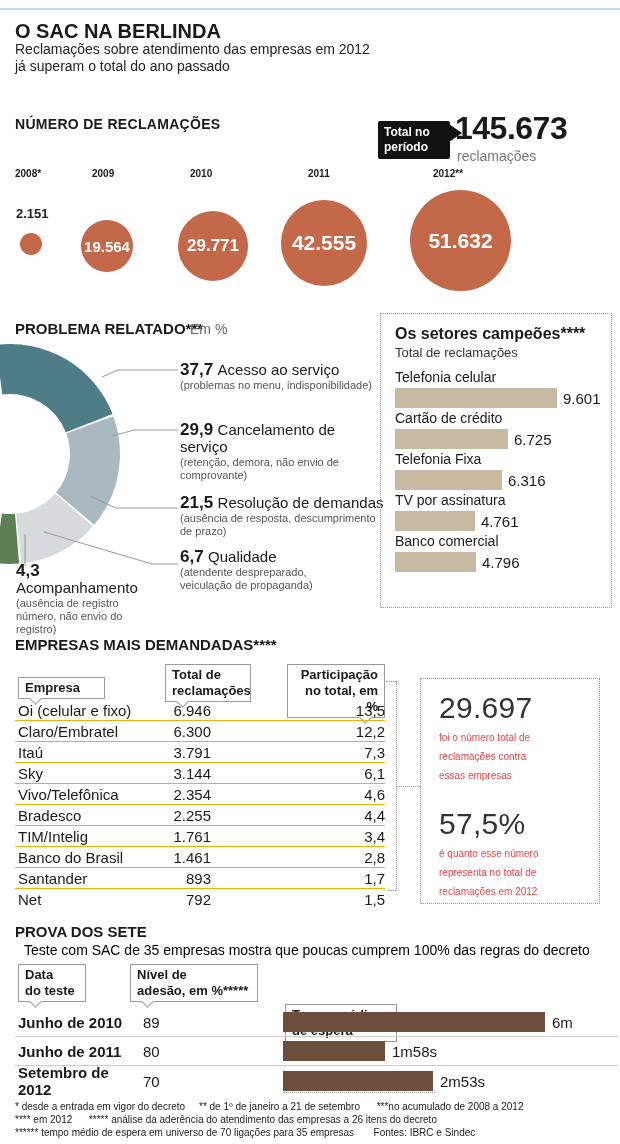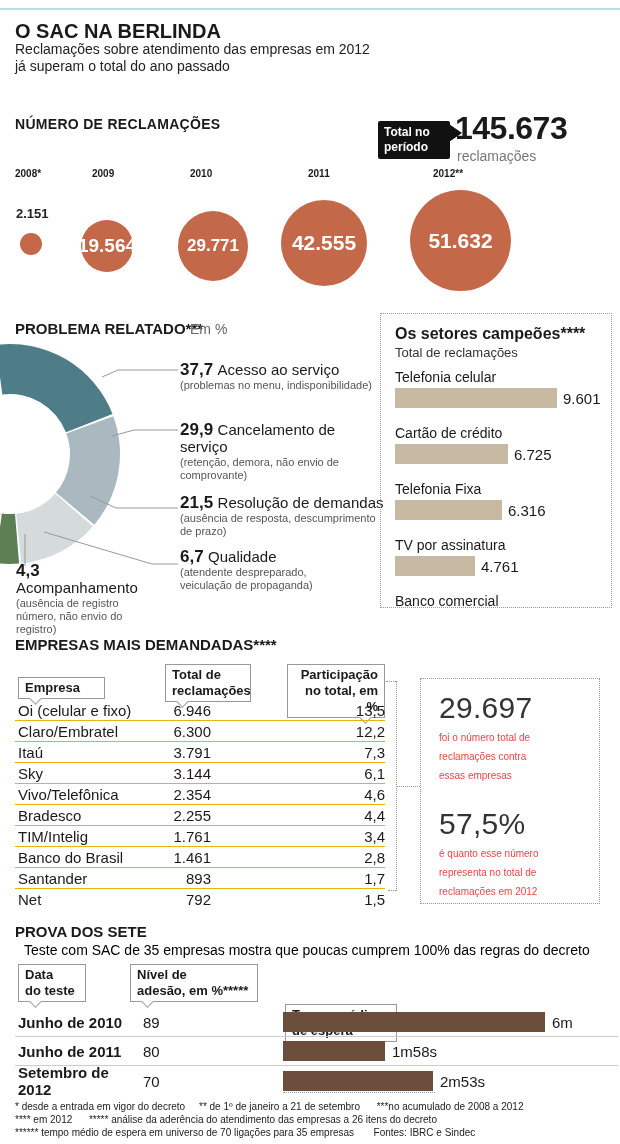--- a/index.html
+++ b/index.html
@@ -19,41 +19,41 @@
     border-left:13px solid #111;border-top:9px solid transparent;border-bottom:9px solid transparent;}
   #total-number{left:455px;top:110px;font-size:32px;font-weight:bold;letter-spacing:-.5px;}
   #total-unit{left:457px;top:148px;font-size:14px;color:#777;}
   .yearlabel{font-size:10px;font-weight:bold;}
   #yl1{left:15px;top:168px;} #yl2{left:92px;top:168px;} #yl3{left:190px;top:168px;}
   #yl4{left:308px;top:168px;} #yl5{left:433px;top:168px;}
   #b1-value{left:16px;top:206px;font-size:13px;font-weight:bold;color:#222;}
   .bubble{border-radius:50%;background:#c4684a;display:flex;align-items:center;justify-content:center;
     color:#fff;font-weight:bold;}
   #b1{left:20px;top:233px;width:22px;height:22px;}
-  #b2{left:81px;top:220px;width:52px;height:52px;font-size:19px;}
+  #b2{left:81px;top:220px;width:52px;height:52px;font-size:15px;}
   #b3{left:178px;top:211px;width:70px;height:70px;font-size:17px;}
   #b4{left:281px;top:200px;width:86px;height:86px;font-size:21px;}
   #b5{left:410px;top:190px;width:101px;height:101px;font-size:21px;}
   
   #problem-heading{left:15px;top:320px;font-size:15px;font-weight:bold;}
   #problem-unit{left:190px;top:321px;font-size:14px;color:#666;font-weight:normal;}
   #donut-svg{left:0;top:328px;}
   .dlabel{line-height:17px;}
   .dnum{font-size:17px;font-weight:bold;}
   .dname{font-size:15px;}
   .dsub{font-size:11px;color:#555;line-height:13px;margin-top:1px;}
   #dl1{left:180px;top:361px;width:220px;} #dl2{left:180px;top:421px;width:178px;}
   #dl3{left:180px;top:494px;width:205px;} #dl4{left:180px;top:548px;width:165px;}
   #dl5{left:16px;top:562px;width:128px;}
   
   #sectors-box{left:380px;top:313px;width:232px;height:295px;border:1px dotted #999;box-sizing:border-box;
      padding:11px 0 0 14px;}
   #sectors-title{font-size:16px;font-weight:bold;}
   #sectors-subtitle{font-size:13px;color:#333;margin:2px 0 9px 0;}
-  .sitem{margin-bottom:17px;}
+  .sitem{margin-bottom:2px;}
   .slabel{font-size:14px;margin-bottom:3px;}
   .sbar-row{display:flex;align-items:center;}
   .sbar{height:20px;background:#c7b9a2;}
   .sval{font-size:15px;margin-left:6px;}
   
   #companies-heading{left:15px;top:636px;font-size:15px;font-weight:bold;}
   .bubblebox{background:#fff;border:1px solid #999;font-size:13px;font-weight:bold;line-height:16px;
     padding:2px 6px;white-space:pre-line;box-sizing:border-box;}
   .bubblebox::after{content:"";position:absolute;bottom:-5px;left:12px;width:8px;height:8px;background:#fff;
     border-right:1px solid #999;border-bottom:1px solid #999;transform:rotate(45deg);}
@@ -203,20 +203,24 @@
       <div class="sitem">
         <div class="slabel">TV por assinatura</div>
         <div class="sbar-row">
           <div class="sbar" style="width: 80px;"></div>
           <span class="sval">4.761</span>
         </div>
       </div>
 
       <div class="sitem">
         <div class="slabel">Banco comercial</div>
+        <div class="sbar-row">
+          <div class="sbar" style="width: 81px;"></div>
+          <span class="sval">4.796</span>
+        </div>
       </div>
 
   </div>
 
   <div class="abs" id="companies-heading">EMPRESAS MAIS DEMANDADAS****</div>
   <div class="abs bubblebox" id="col-empresa">Empresa</div>
   <div class="abs bubblebox" id="col-total">Total de
 reclamações</div>
   <div class="abs bubblebox tail-right" id="col-part">Participação
 no total, em %</div>

